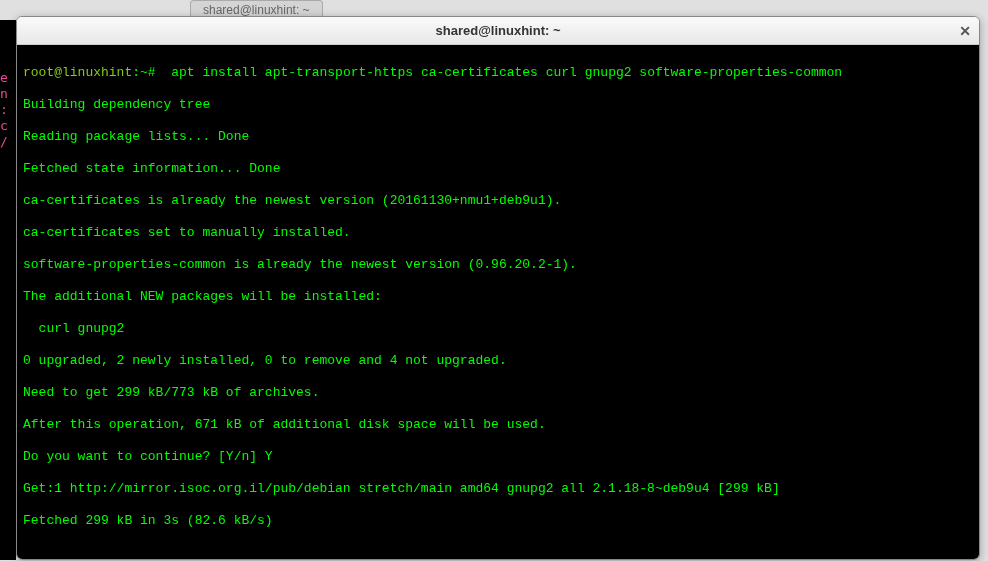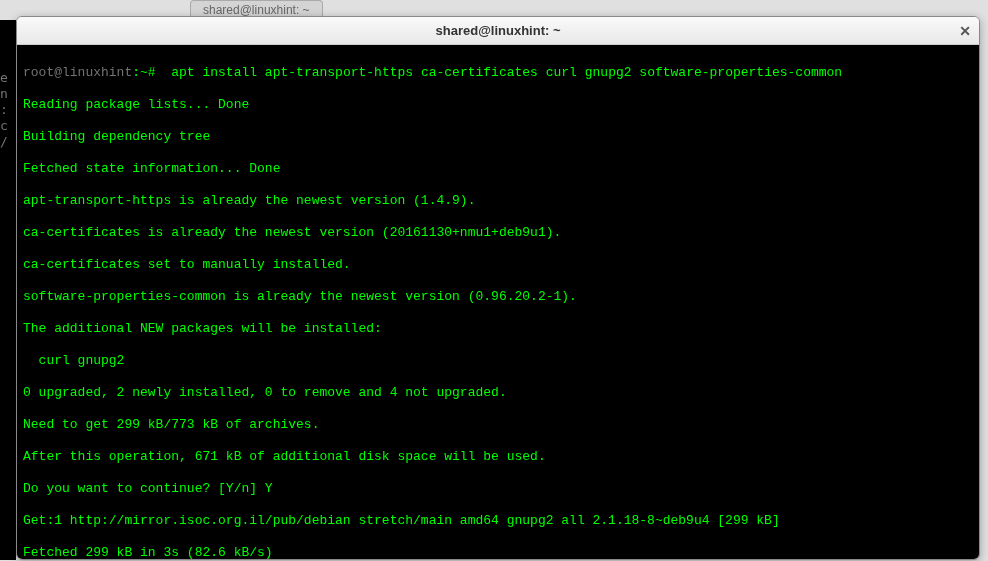--- a/index.html
+++ b/index.html
@@ -26,21 +26,21 @@
       font-size: 12px;
       color: #666;
     }
     .left-edge {
       position: absolute;
       left: 0;
       top: 20px;
       width: 16px;
       height: 540px;
       background: #000;
-      color: #737373;
+      color: #ec4899;
       font-family: monospace;
       font-size: 13px;
       line-height: 16px;
       padding-top: 50px;
       overflow: hidden;
     }
     .window {
       position: absolute;
       left: 16px;
       top: 16px;
@@ -86,21 +86,21 @@
       font-size: 13px;
       line-height: 16px;
       color: #00ff00;
       overflow: hidden;
       white-space: pre;
     }
     .terminal .line {
       white-space: pre;
     }
     .prompt-user {
-      color: #737373;
+      color: #84cc16;
     }
     .prompt-sym {
       color: #00ff00;
     }
   </style>
 </head>
 <body>
 
 <div class="tab-bg">shared@linuxhint: ~</div>
 
@@ -110,24 +110,23 @@
 c
 /</div>
 
 <div class="window">
   <div class="titlebar">
     <span>shared@linuxhint: ~</span>
     <span class="close-btn">✕</span>
   </div>
   <div class="terminal">
 <div class="line"><span class="prompt-user">root@linuxhint</span><span>:</span><span>~</span><span class="prompt-sym"># </span><span> apt install apt-transport-https ca-certificates curl gnupg2 software-properties-common</span></div>
+<div class="line">Building dependency tree</div>
 <div class="line">Reading package lists... Done</div>
-<div class="line">Building dependency tree</div>
 <div class="line">Fetched state information... Done</div>
-<div class="line">apt-transport-https is already the newest version (1.4.9).</div>
 <div class="line">ca-certificates is already the newest version (20161130+nmu1+deb9u1).</div>
 <div class="line">ca-certificates set to manually installed.</div>
 <div class="line">software-properties-common is already the newest version (0.96.20.2-1).</div>
 <div class="line">The additional NEW packages will be installed:</div>
 <div class="line">  curl gnupg2</div>
 <div class="line">0 upgraded, 2 newly installed, 0 to remove and 4 not upgraded.</div>
 <div class="line">Need to get 299 kB/773 kB of archives.</div>
 <div class="line">After this operation, 671 kB of additional disk space will be used.</div>
 <div class="line">Do you want to continue? [Y/n] Y</div>
 <div class="line">Get:1 http://mirror.isoc.org.il/pub/debian stretch/main amd64 gnupg2 all 2.1.18-8~deb9u4 [299 kB]</div>

